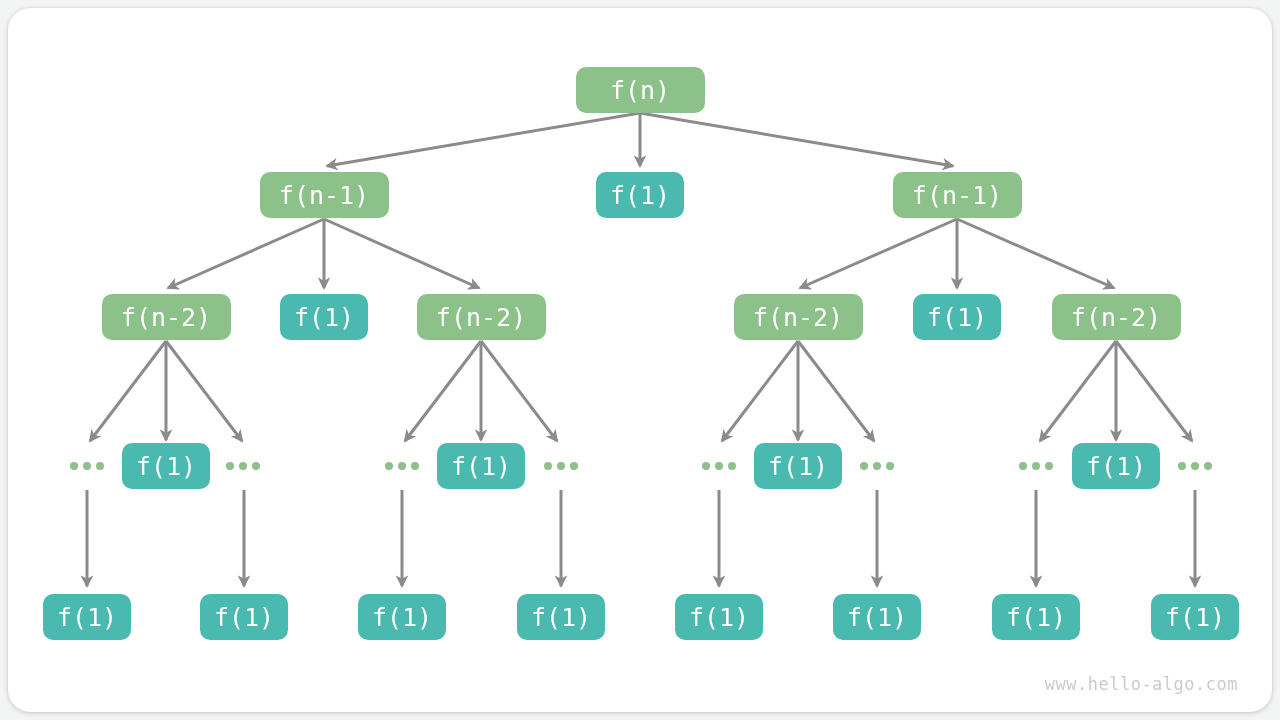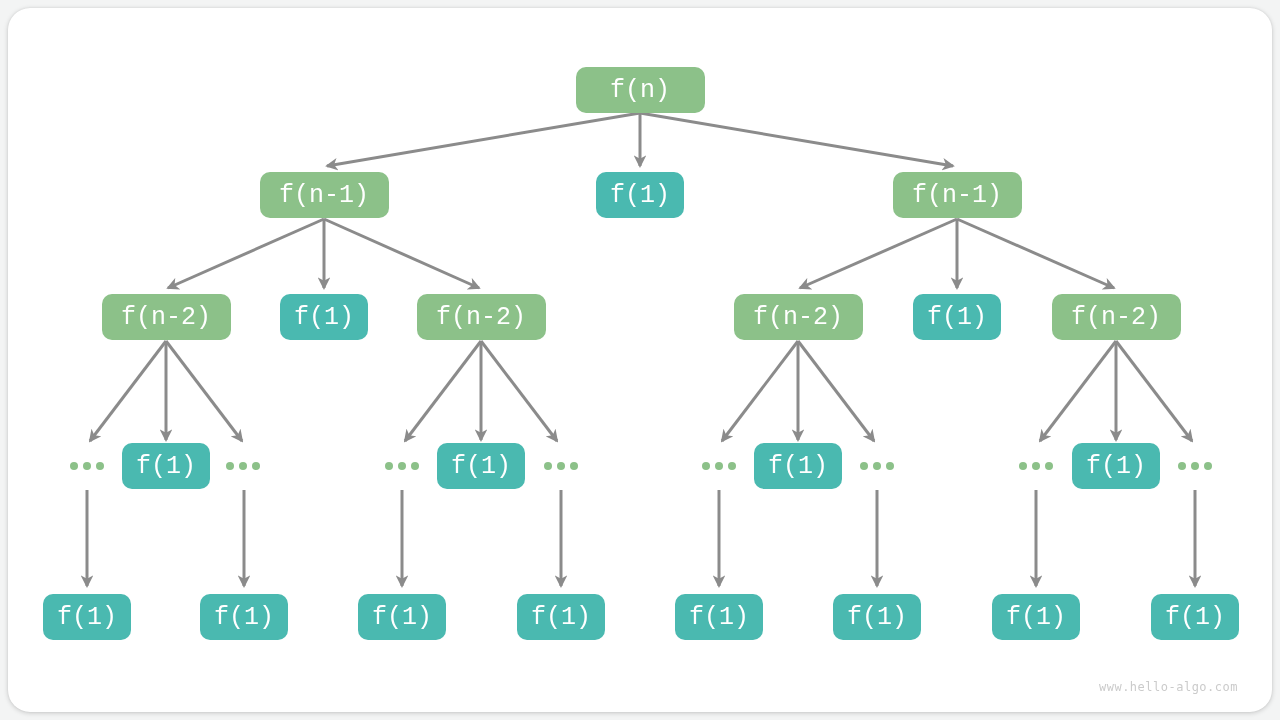--- a/index.html
+++ b/index.html
@@ -25,21 +25,20 @@
     background: #ffffff;
     border-radius: 22px;
     box-shadow: 0 1px 5px rgba(0,0,0,0.18), 0 0 2px rgba(0,0,0,0.08);
   }
   .overlay {
     position: absolute;
     left: 0;
     top: 0;
     width: 1280px;
     height: 720px;
-    font-family: Liberation Mono, monospace;
   }
   svg.edges {
     position: absolute;
     left: 0;
     top: 0;
     width: 1280px;
     height: 720px;
     pointer-events: none;
   }
   .node {
@@ -65,21 +64,21 @@
   .dot {
     width: 8px;
     height: 8px;
     border-radius: 50%;
     display: inline-block;
   }
   .watermark {
     position: absolute;
     right: 42px;
     bottom: 26px;
-    font-size: 12px;
+    font-size: 17px;
     letter-spacing: 0.5px;
     font-family: "DejaVu Sans Mono", monospace;
   }
 </style>
 </head>
 <body style="background: rgb(243, 244, 244);">
 
 <div class="stage">
   <div class="card" style="background: rgb(255, 255, 255);"></div>
 

